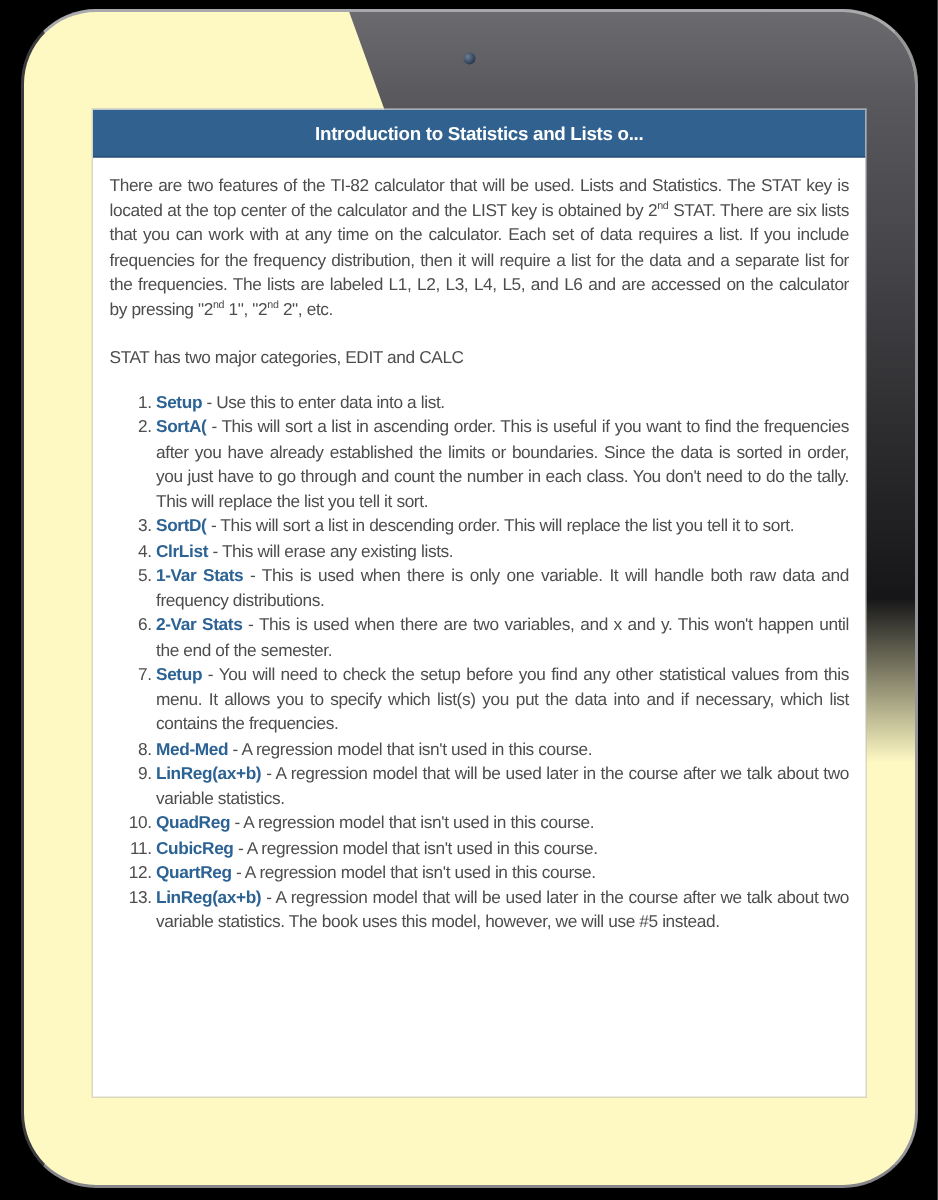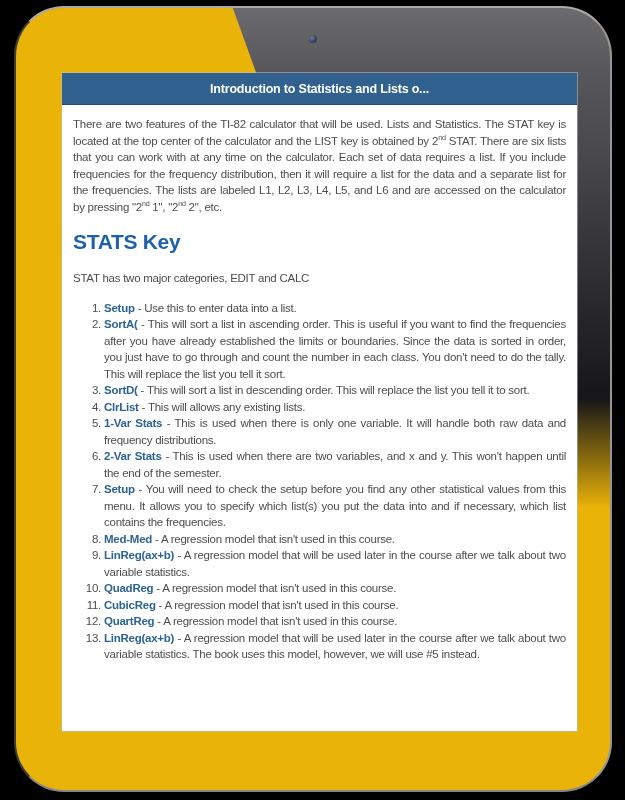--- a/index.html
+++ b/index.html
@@ -8,21 +8,21 @@
     background: #000;
     overflow: hidden;
     font-family: "Liberation Sans", "DejaVu Sans", sans-serif;
   }
 
   
   .tablet {
     position: absolute;
     left: 14px; top: 6px;
     width: 594px; height: 782px;
-    background: #eab308;
+    background: #fef9c3;
     border: 2px solid;
     border-color: #a9a9ad #95959a #85858a #3c3c40;
     border-radius: 50px;
     overflow: hidden;
   }
   .glare {
     position: absolute;
     inset: 0;
     background: linear-gradient(180deg,
       #6b6b6f 0%, #58585c 8%, #47474b 20%,
@@ -108,33 +108,32 @@
   <div class="camera"></div>
 
   <div class="screen">
     <div class="page-header">
       <span>Introduction to Statistics and Lists o...</span>
     </div>
 
     <div class="content">
       <p class="intro"><span>There are two features of the TI-82 calculator that will be used. Lists and Statistics. The STAT key is located at the top center of the calculator and the LIST key is obtained by 2</span><sup>nd</sup><span> STAT. There are six lists that you can work with at any time on the calculator. Each set of data requires a list. If you include frequencies for the frequency distribution, then it will require a list for the data and a separate list for the frequencies. The lists are labeled L1, L2, L3, L4, L5, and L6 and are accessed on the calculator by pressing "2</span><sup>nd</sup><span> 1", "2</span><sup>nd</sup><span> 2", etc.</span></p>
 
-      <h1 class="h-blue">STATS Key</h1>
 
       <p class="subtext">STAT has two major categories, EDIT and CALC</p>
 
 
       <ol class="stat-list">
   <li><span class="term">Setup</span><span class="desc"> - Use this to enter data into a list.</span></li>
 
   <li><span class="term">SortA(</span><span class="desc"> - This will sort a list in ascending order. This is useful if you want to find the frequencies after you have already established the limits or boundaries. Since the data is sorted in order, you just have to go through and count the number in each class. You don't need to do the tally. This will replace the list you tell it sort.</span></li>
 
   <li><span class="term">SortD(</span><span class="desc"> - This will sort a list in descending order. This will replace the list you tell it to sort.</span></li>
 
-  <li><span class="term">ClrList</span><span class="desc"> - This will allows any existing lists.</span></li>
+  <li><span class="term">ClrList</span><span class="desc"> - This will erase any existing lists.</span></li>
 
   <li><span class="term">1-Var Stats</span><span class="desc"> - This is used when there is only one variable. It will handle both raw data and frequency distributions.</span></li>
 
   <li><span class="term">2-Var Stats</span><span class="desc"> - This is used when there are two variables, and x and y. This won't happen until the end of the semester.</span></li>
 
   <li><span class="term">Setup</span><span class="desc"> - You will need to check the setup before you find any other statistical values from this menu. It allows you to specify which list(s) you put the data into and if necessary, which list contains the frequencies.</span></li>
 
   <li><span class="term">Med-Med</span><span class="desc"> - A regression model that isn't used in this course.</span></li>
 
   <li><span class="term">LinReg(ax+b)</span><span class="desc"> - A regression model that will be used later in the course after we talk about two variable statistics.</span></li>

